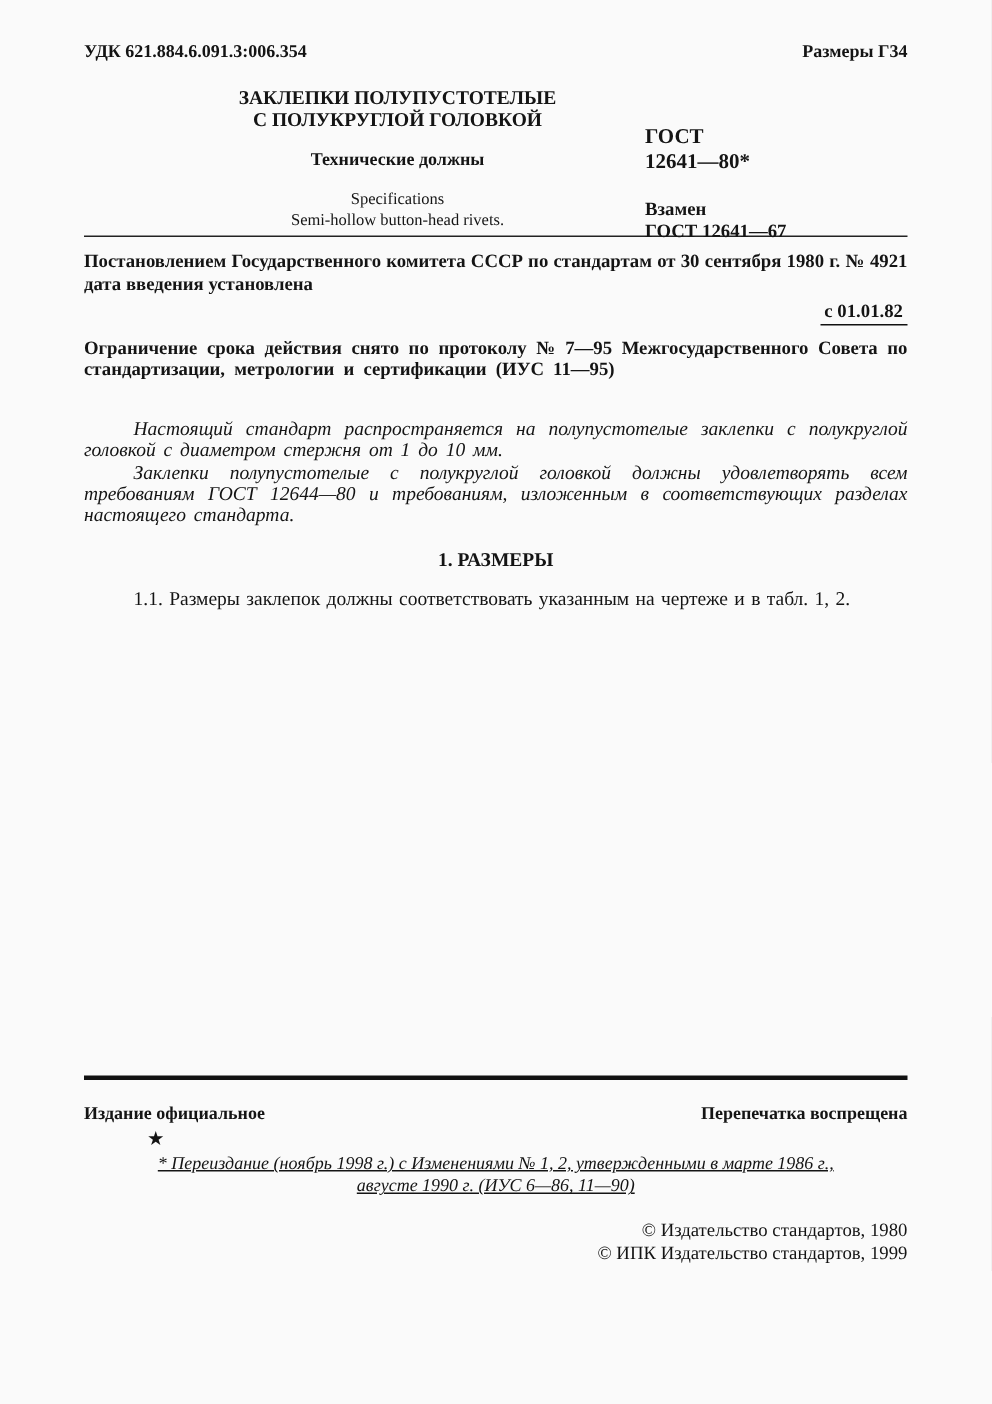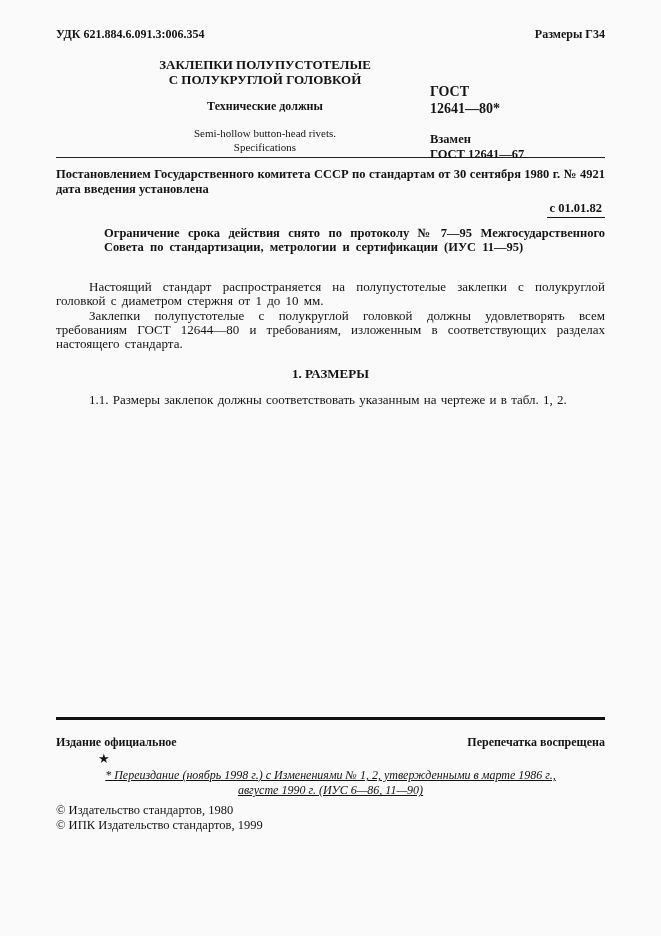--- a/index.html
+++ b/index.html
@@ -93,28 +93,28 @@
     border-bottom: 1px solid #111;
     padding: 0 3px 1px 3px;
   }
   .limitation {
     margin-top: 8px;
     font-size: 12.5px;
     font-weight: bold;
     line-height: 1.18;
     text-align: justify;
     word-spacing: 3px;
-    margin-left: 48px;
   }
   .body-para {
     font-size: 13px;
     line-height: 1.1;
     text-align: justify;
     text-indent: 33px;
     word-spacing: 2px;
+    font-style: italic;
   }
   .body-para.first { margin-top: 25px; }
   .section-heading {
     margin-top: 15px;
     text-align: center;
     font-size: 13px;
     font-weight: bold;
     font-family: Liberation Serif, serif;
   }
   .clause {
@@ -146,22 +146,22 @@
   }
   .footnote {
     margin-top: 3px;
     text-align: center;
     font-size: 12px;
     font-style: italic;
     line-height: 1.28;
     text-decoration: underline;
   }
   .copyrights {
-    margin-top: 4px;
-    text-align: left;
+    margin-top: 14px;
+    text-align: right;
     font-size: 12.5px;
     line-height: 1.25;
   }
 </style>
 </head>
 <body>
 
 <div class="page">
 
   <div class="top-row">
@@ -171,22 +171,22 @@
 
 
   <div class="title-section">
     <div class="title-left">
       <div class="title-ru">
         <div>ЗАКЛЕПКИ ПОЛУПУСТОТЕЛЫЕ</div>
         <div>С ПОЛУКРУГЛОЙ ГОЛОВКОЙ</div>
       </div>
       <div class="subtitle-ru">Технические должны</div>
       <div class="title-en">
+        <div>Specifications</div>
         <div>Semi-hollow button-head rivets.</div>
-        <div>Specifications</div>
       </div>
     </div>
     <div class="designation-block">
       <div class="designation-main">
         <div>ГОСТ</div>
         <div>12641—80*</div>
       </div>
       <div class="replaces">
         <div>Взамен</div>
         <div>ГОСТ 12641—67</div>

